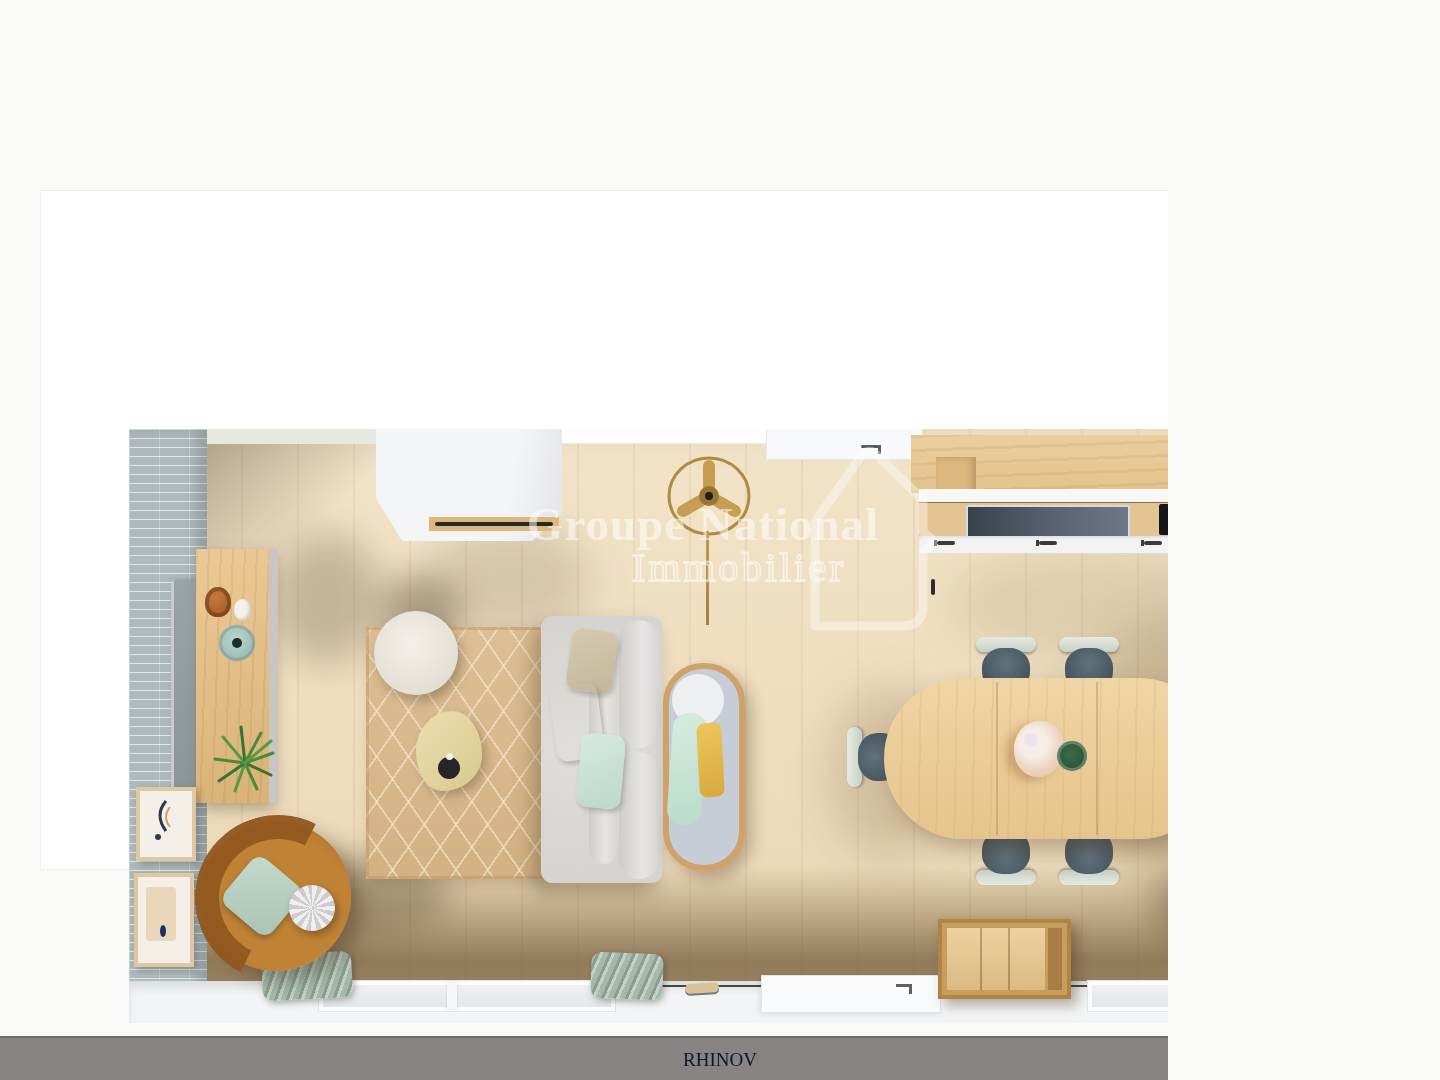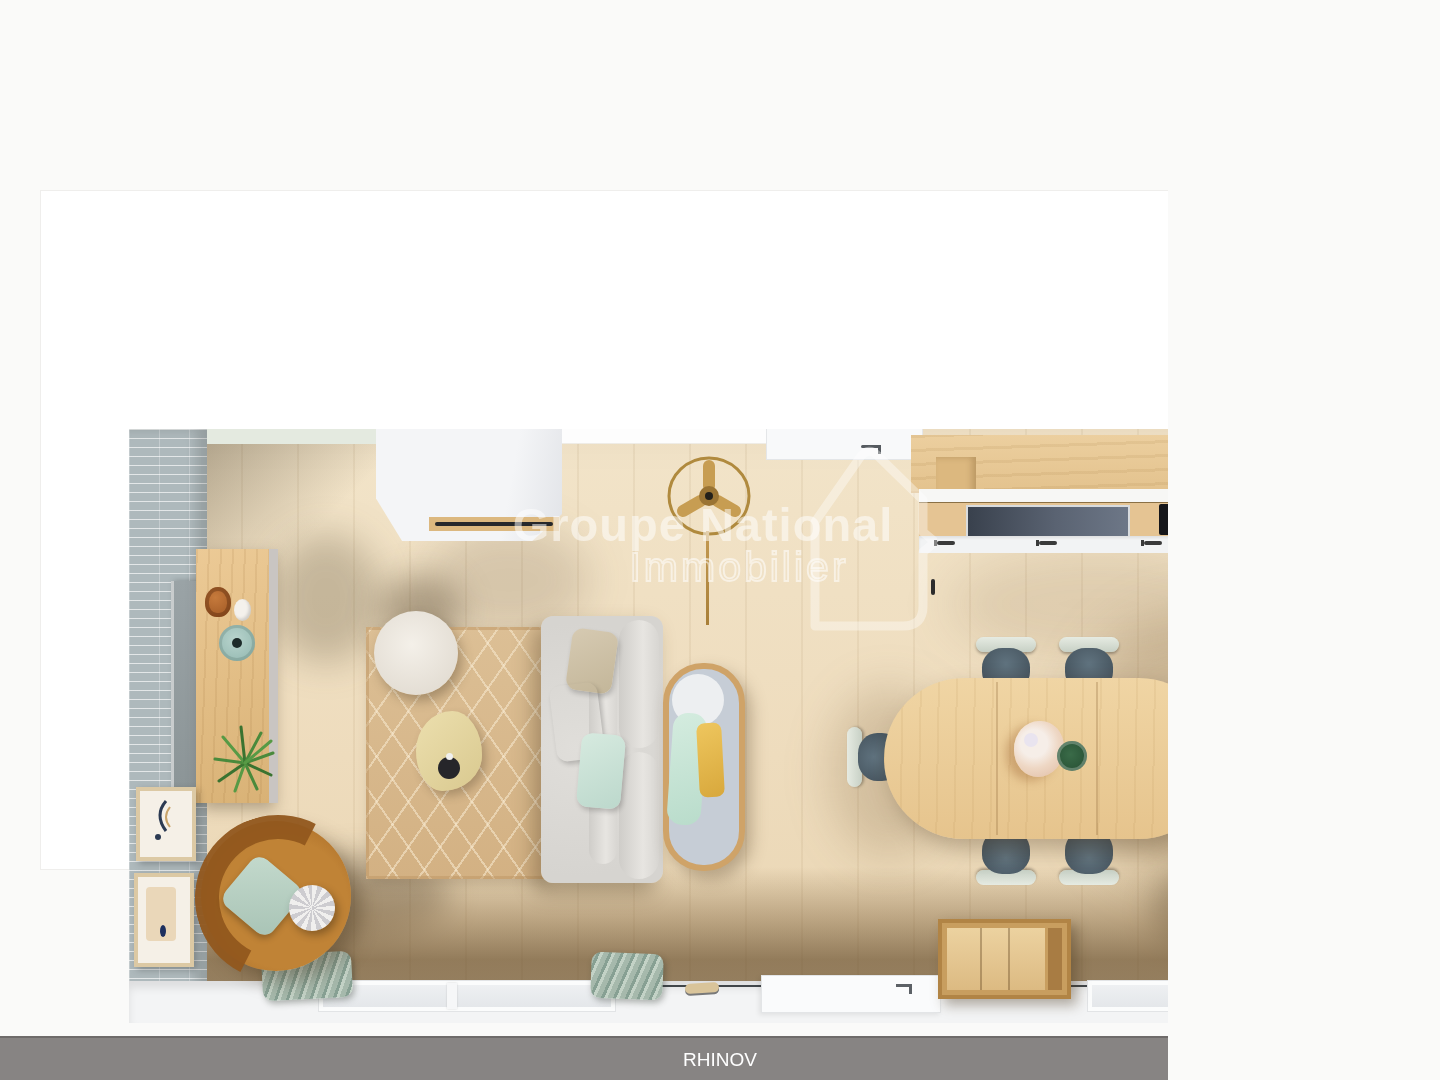--- a/index.html
+++ b/index.html
@@ -1,17 +1,17 @@
 <!DOCTYPE html>
 <html><head>
 <meta charset="utf-8">
 <style>
   html,body{margin:0;padding:0;background:#fafaf9}
   #canvas{position:relative;width:1168px;height:1080px;background:#fafaf9;overflow:hidden;
-          font-family:Liberation Sans, sans-serif}
+          font-family:Liberation Serif, serif}
   .card{position:absolute;left:40px;top:190px;width:1360px;height:678px;background:#fff;
         border:1px solid #efeeec}
   .room{position:absolute;left:88px;top:238px;width:1274px;height:594px;overflow:hidden;
         background:
           repeating-linear-gradient(90deg, rgba(146,115,70,.09) 0 2px, rgba(0,0,0,0) 2px 56px),
           linear-gradient(180deg,#f2e4c9 0%,#eedcbd 55%,#e9d5b2 100%);
         box-shadow:inset 0 0 50px rgba(60,45,25,.08)}
   .abs{position:absolute}
   
   .tiles{left:0;top:0;width:78px;height:594px;background-color:#aeb9bc;
@@ -183,21 +183,21 @@
   .wm{position:absolute;pointer-events:none;z-index:50}
   .wm-logo{left:785px;top:436px;width:152px;height:212px}
   .wm-l1{left:703px;top:524px;transform:translate(-50%,-50%);font-size:47px;font-weight:bold;letter-spacing:1px;
       color:rgba(255,255,255,.52);white-space:nowrap}
   .wm-l2{left:739px;top:567px;transform:translate(-50%,-50%);font-size:41px;letter-spacing:3px;white-space:nowrap;
       color:rgba(255,255,255,0.06);-webkit-text-stroke:1.8px rgba(255,255,255,.55)}
   
   .caption-bar{position:absolute;left:0;top:1036px;width:1440px;height:44px;background:#878483;
       border-top:2px solid #6e6b6a;z-index:60;display:flex;align-items:center;justify-content:center;
       font-size:19px;color:#f4f3f1}
-  .caption-bar .brand{color:#ffffff}
+  .caption-bar .brand{color:#0f172a}
 </style>
 </head>
 <body>
 
 <div id="canvas">
   <div class="card">
     <div class="room">
 
       <div class="abs tiles" title="Mur carrelé gris-bleu"></div>
       <div class="abs corner-shade"></div>

